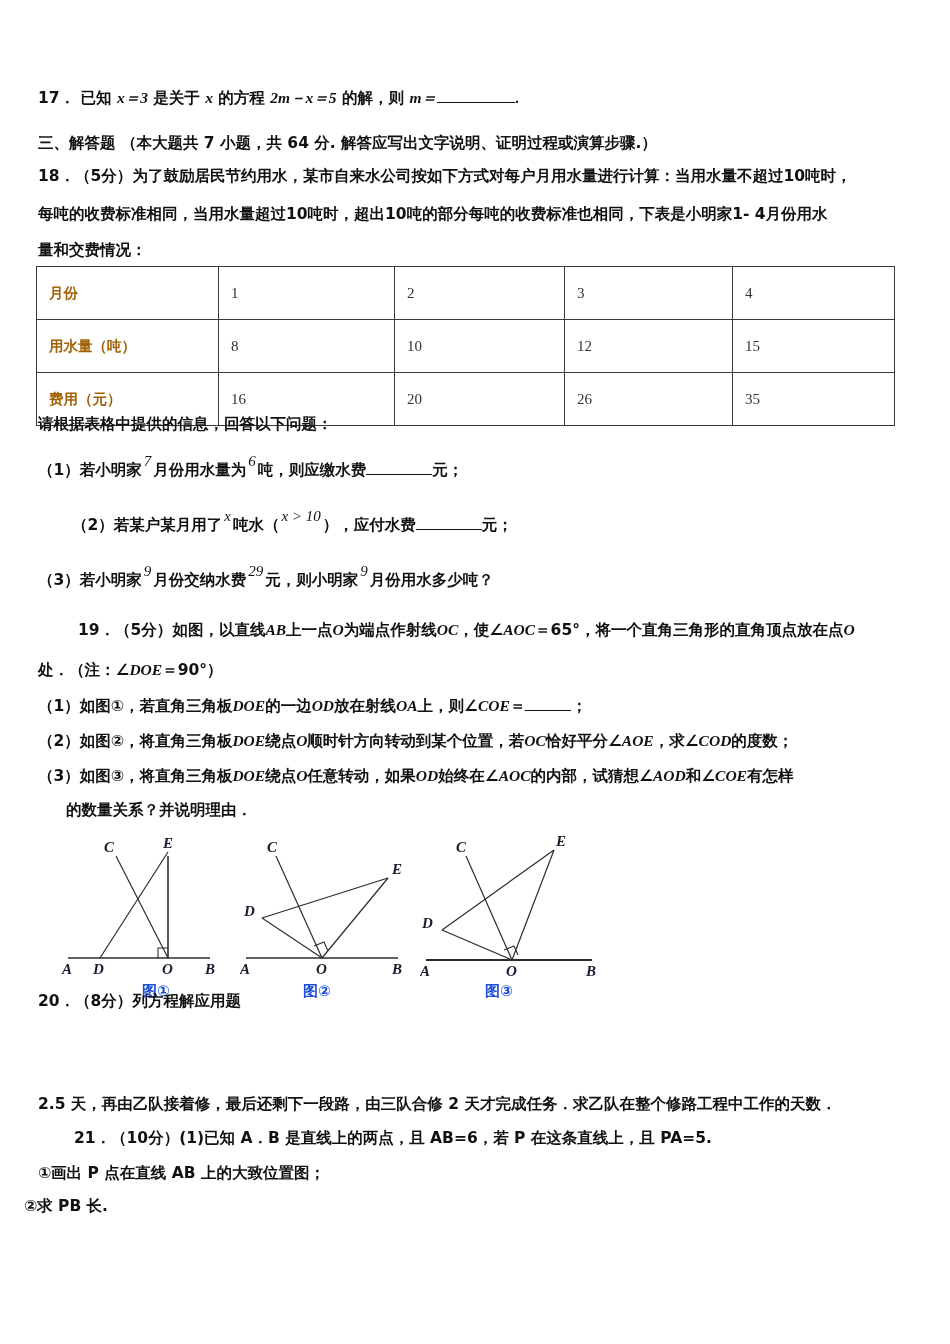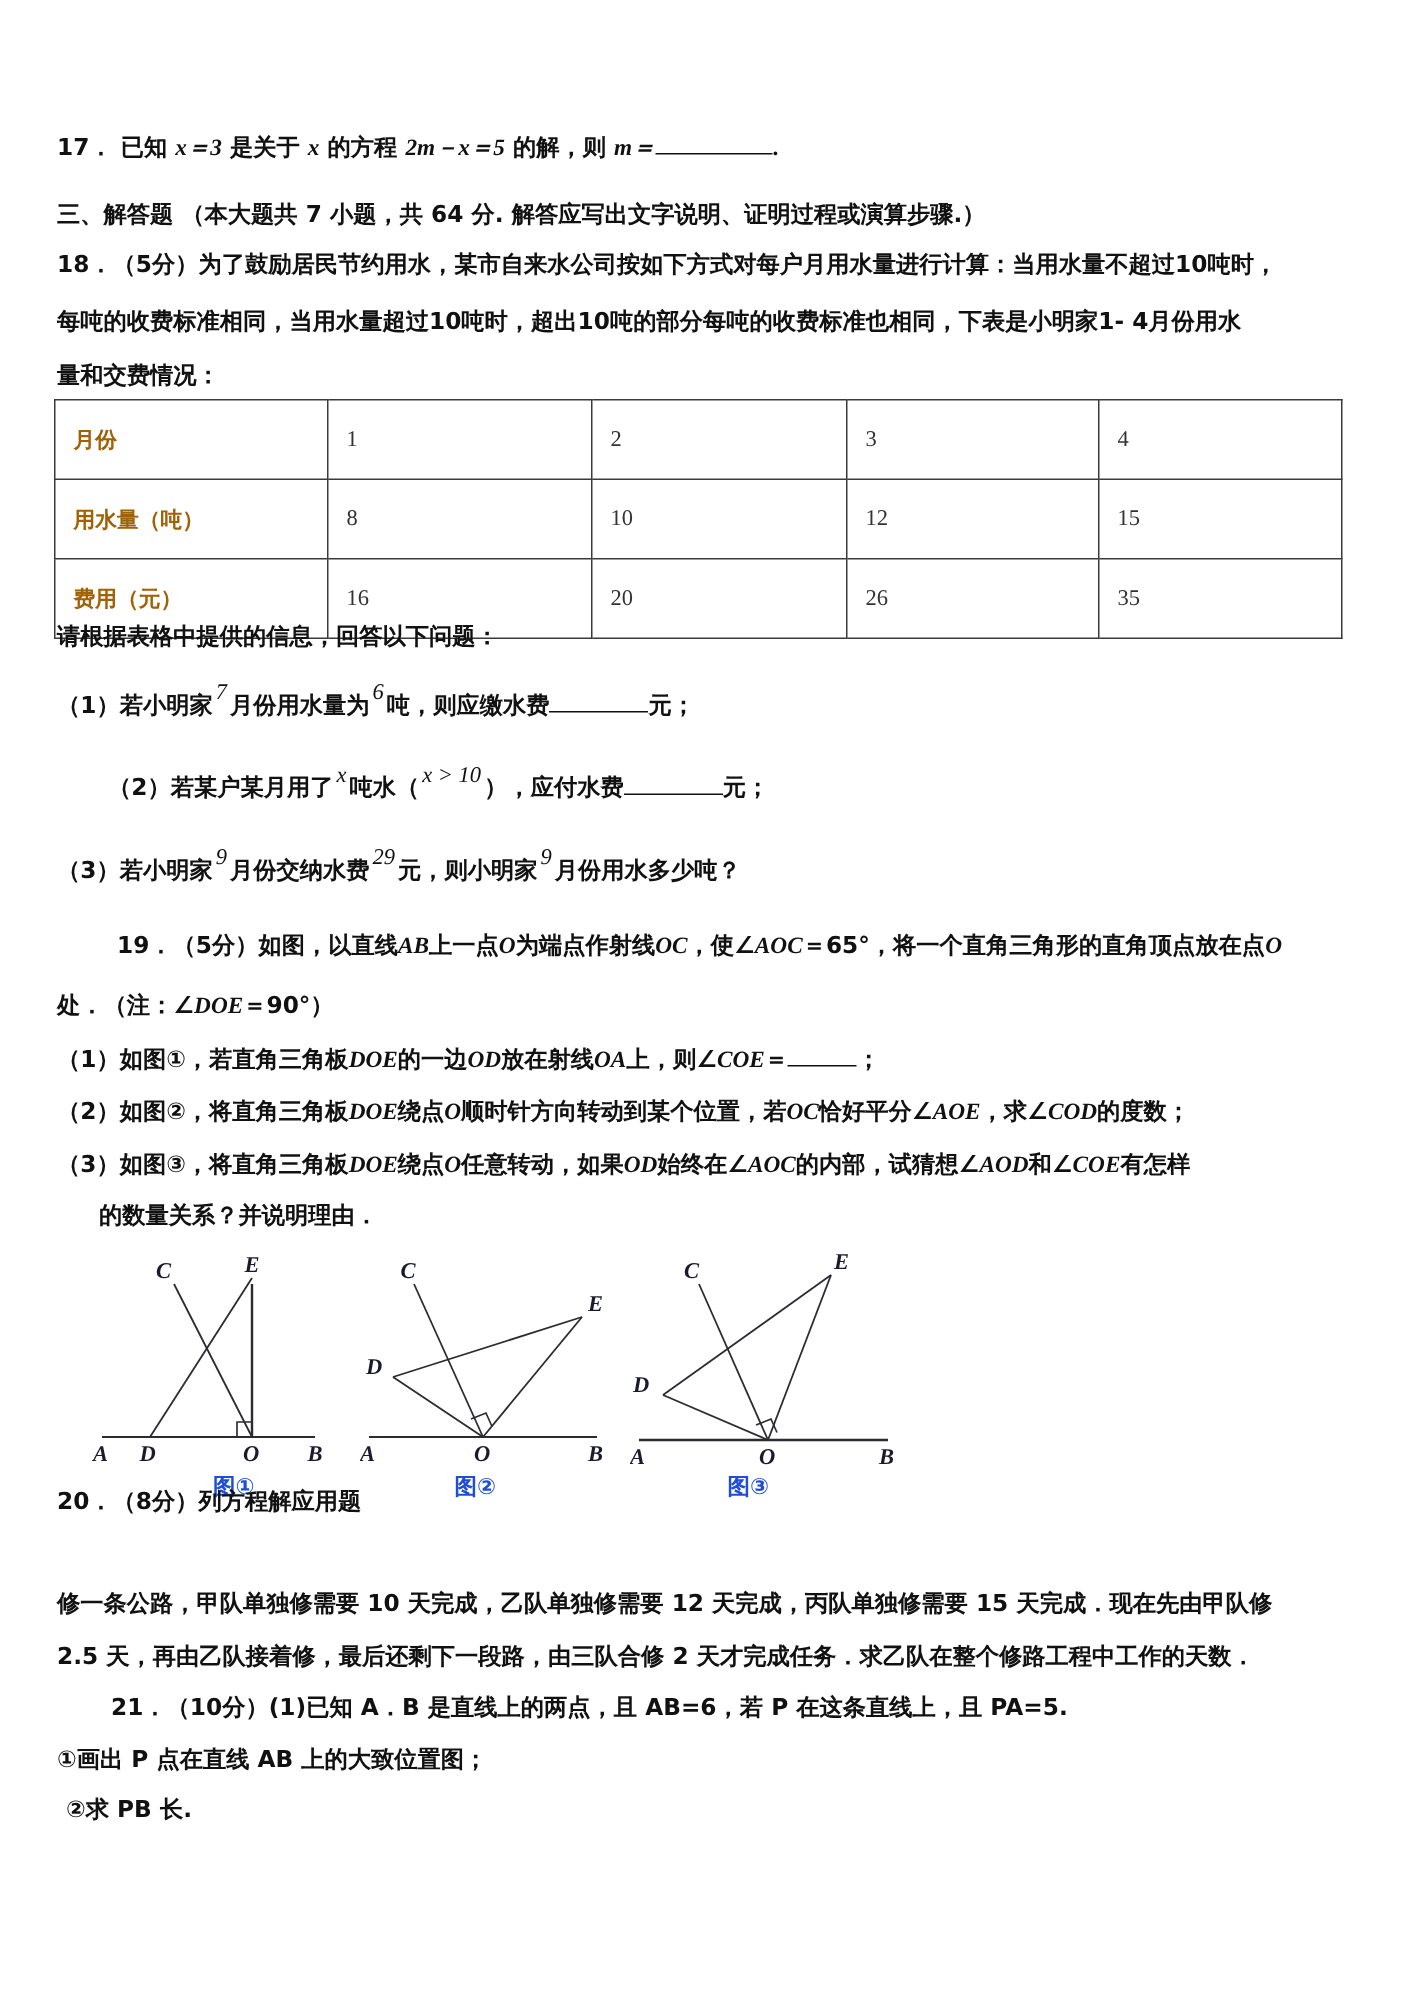--- a/index.html
+++ b/index.html
@@ -257,22 +257,21 @@
       <text x="36" y="22">C</text>
       <text x="2" y="98">D</text>
       <text x="136" y="16">E</text>
     </svg>
     <div class="figcap" style="left:485px; top:152px;">图③</div>
   </div>
 
   <div class="line" style="left:38px; top:991px;">
     <span>20．</span><span>（8分）</span><span>列方程解应用题</span>
   </div>
-  <div class="line" style="left:38px; top:1059px;">修一条公路，甲队单独修需要 10 天完成，乙队单独修需要 12 天完成，丙队单独修需要 15 天完成．现在先由甲队修</div>
   <div class="line" style="left:38px; top:1094px;">2.5 天，再由乙队接着修，最后还剩下一段路，由三队合修 2 天才完成任务．求乙队在整个修路工程中工作的天数．</div>
 
   <div class="line" style="left:38px; top:1128px;margin-left:36px;">
     <span>21．</span><span>（10分）</span><span>(1)已知 A．B 是直线上的两点，且 AB=6，若 P 在这条直线上，且 PA=5.</span>
   </div>
   <div class="line" style="left:38px; top:1163px;">①画出 P 点在直线 AB 上的大致位置图；</div>
-  <div class="line" style="left:44px; top:1196px;">②求 PB 长.</div>
+  <div class="line" style="left:24px; top:1196px;">②求 PB 长.</div>
 
 </div>
 
 </body></html>

